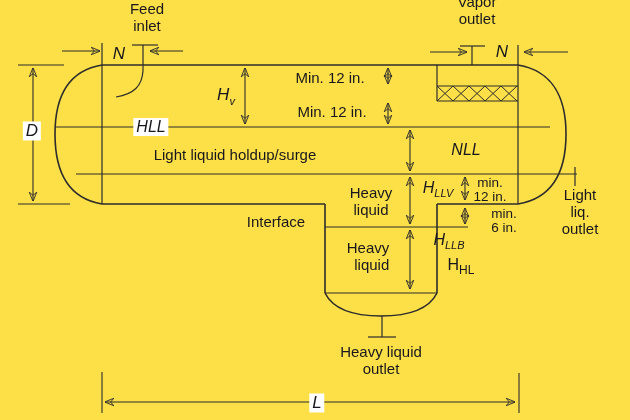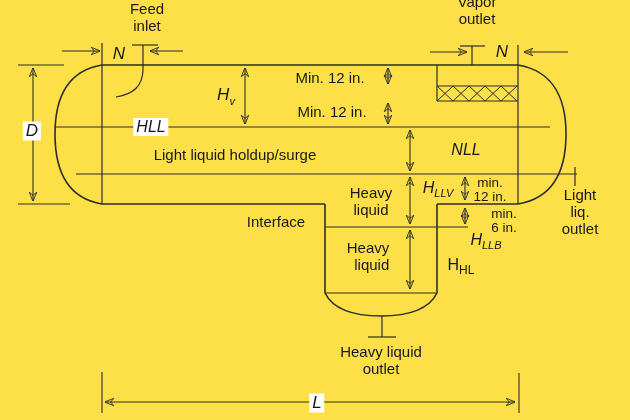--- a/index.html
+++ b/index.html
@@ -112,21 +112,21 @@
 liquid</div>
   <div class="lbl" style="left:276px;top:222px;">Interface</div>
   <div class="lbl" style="left:368px;top:257px;text-align:right;">Heavy
 liquid</div>
 
   <div class="lbl var" style="left:438px;top:188px;font-size:16px;"><span>H</span><sub>LLV</sub></div>
   <div class="lbl small" style="left:490px;top:190px;">min.
 12 in.</div>
   <div class="lbl small" style="left:504px;top:221px;">min.
 6 in.</div>
-  <div class="lbl var" style="left:486px;top:240px;font-size:16px;"><span>H</span><sub>LLB</sub></div>
+  <div class="lbl var" style="left:449px;top:240px;font-size:16px;"><span>H</span><sub>LLB</sub></div>
   <div class="lbl plain" style="left:461px;top:265px;"><span>H</span><sub>HL</sub></div>
 
   <div class="lbl" style="left:580px;top:212px;">Light liq.
 outlet</div>
   <div class="lbl" style="left:381px;top:361px;">Heavy liquid
 outlet</div>
   <div class="lbl var bg" style="left:317px;top:403px;">L</div>
 
 </div>
 

